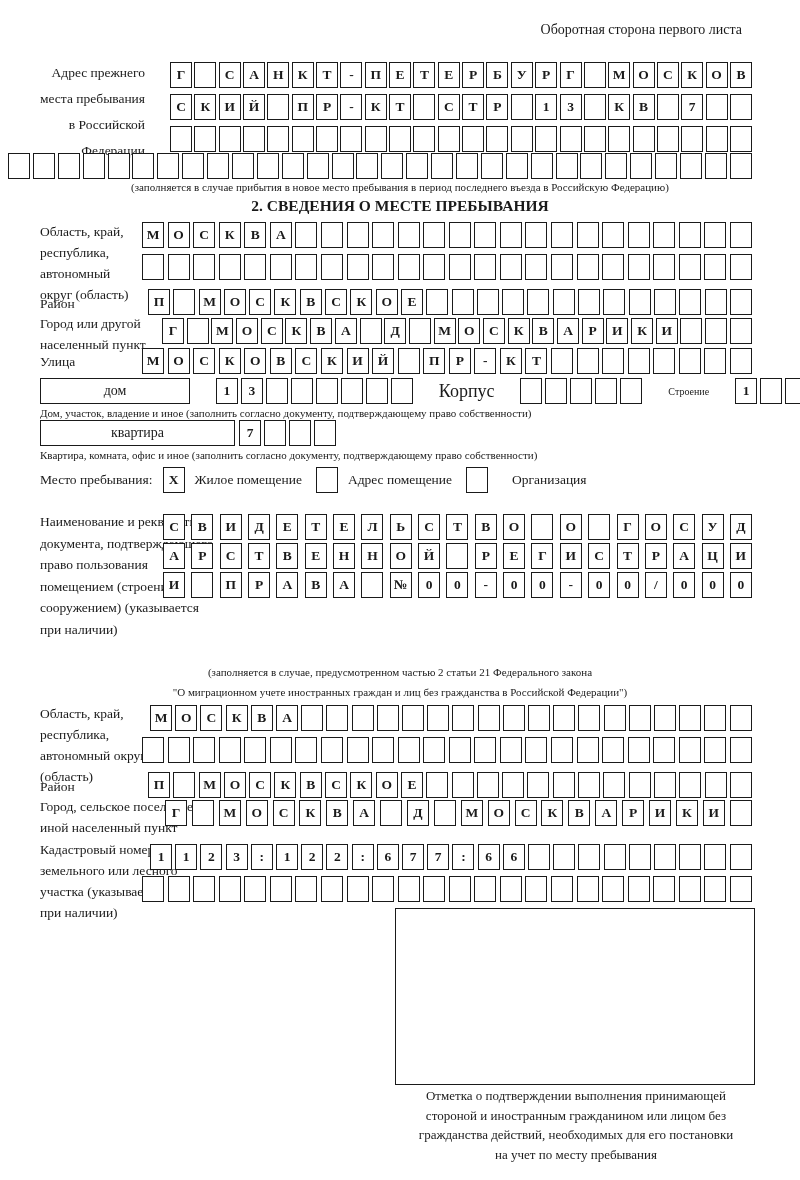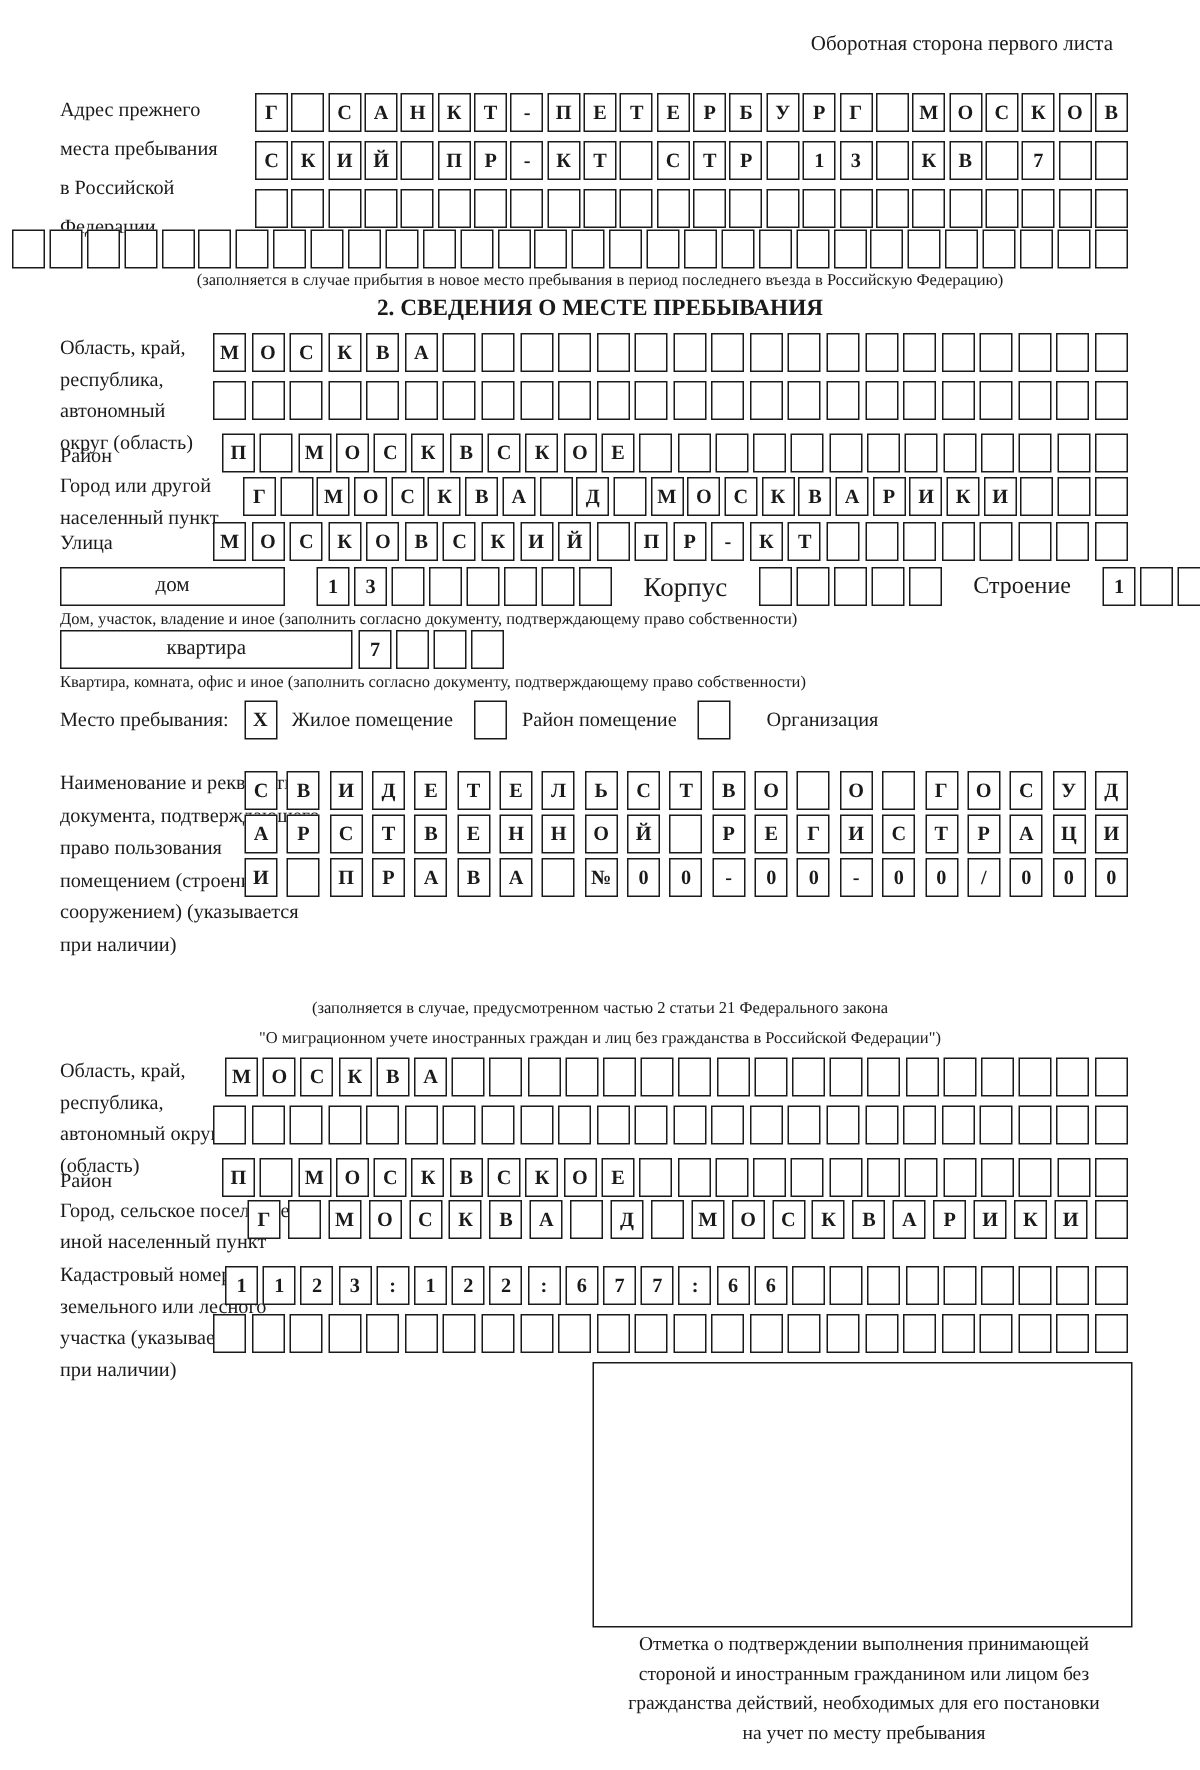--- a/index.html
+++ b/index.html
@@ -6,21 +6,21 @@
   .page{position:relative;width:800px;height:1180px;background:#ffffff;
         font-family:"Liberation Serif","DejaVu Serif",serif;color:#1a1a1a;overflow:hidden;}
   .cell{box-sizing:border-box;flex:none;width:22px;height:26px;border:1.6px solid #1a1a1a;
         display:inline-flex;align-items:center;justify-content:center;
         font-size:13.5px;font-weight:bold;background:#fff;}
   .row{position:absolute;display:flex;justify-content:space-between;}
   .cells{display:flex;gap:3px;}
   .wide{box-sizing:border-box;height:26px;border:1.6px solid #1a1a1a;flex:none;
         display:flex;align-items:center;justify-content:center;font-size:14px;}
   .label{position:absolute;font-size:13.5px;line-height:21px;white-space:pre-line;}
-  .lh26{line-height:26px;}
+  .lh26{line-height:26px;text-align:right;}
   .caption{position:absolute;font-size:11px;}
   .centered{left:0;right:0;text-align:center;}
   .hnote{position:absolute;top:22px;right:58px;font-size:14px;}
   .title2{position:absolute;top:197px;left:0;right:0;text-align:center;font-weight:bold;font-size:15.5px;}
   .ftitle{position:absolute;top:642px;left:0;right:0;text-align:center;font-weight:bold;font-size:14.5px;}
   .mesto-row{position:absolute;left:40px;top:467px;display:flex;align-items:center;font-size:13.5px;}
   .mesto-row .cell{margin:0 10px;}
   .mesto-row .gap-lg{margin-left:14px;}
   .bigbox{position:absolute;left:395px;top:908px;width:358px;height:175px;
           border:1.6px solid #1a1a1a;background:#fff;}
@@ -307,21 +307,21 @@
         <span class="cell"></span>
       </div>
     <span style="font-size:18px;">Корпус</span>
     <div class="cells">
         <span class="cell"></span>
         <span class="cell"></span>
         <span class="cell"></span>
         <span class="cell"></span>
         <span class="cell"></span>
       </div>
-    <span style="font-size:16px;">Строение</span>
+    <span style="font-size:10px;">Строение</span>
     <div class="cells">
         <span class="cell">1</span>
         <span class="cell"></span>
         <span class="cell"></span>
         <span class="cell"></span>
       </div>
   </div>
   <div class="caption" style="left:40px;top:407px;">Дом, участок, владение и иное (заполнить согласно документу, подтверждающему право собственности)</div>
 
   <div style="position:absolute;left:40px;top:420px;display:flex;gap:4px;align-items:center;text-align:right;">
@@ -333,21 +333,21 @@
         <span class="cell"></span>
       </div>
   </div>
   <div class="caption" style="left:40px;top:449px;">Квартира, комната, офис и иное (заполнить согласно документу, подтверждающему право собственности)</div>
 
   <div class="mesto-row">
     <span>Место пребывания:</span>
     <span class="cell">X</span>
     <span>Жилое помещение</span>
     <span class="cell gap-lg"></span>
-    <span>Район помещение</span>
+    <span>Адрес помещение</span>
     <span class="cell gap-lg"></span>
     <span style="margin-left:14px;">Организация</span>
   </div>
 
   <div class="label" style="left:40px;top:511px;line-height:21.5px;">Наименование и реквизиты
 документа, подтверждающего
 право пользования
 помещением (строением,
 сооружением) (указывается
 при наличии)</div>

